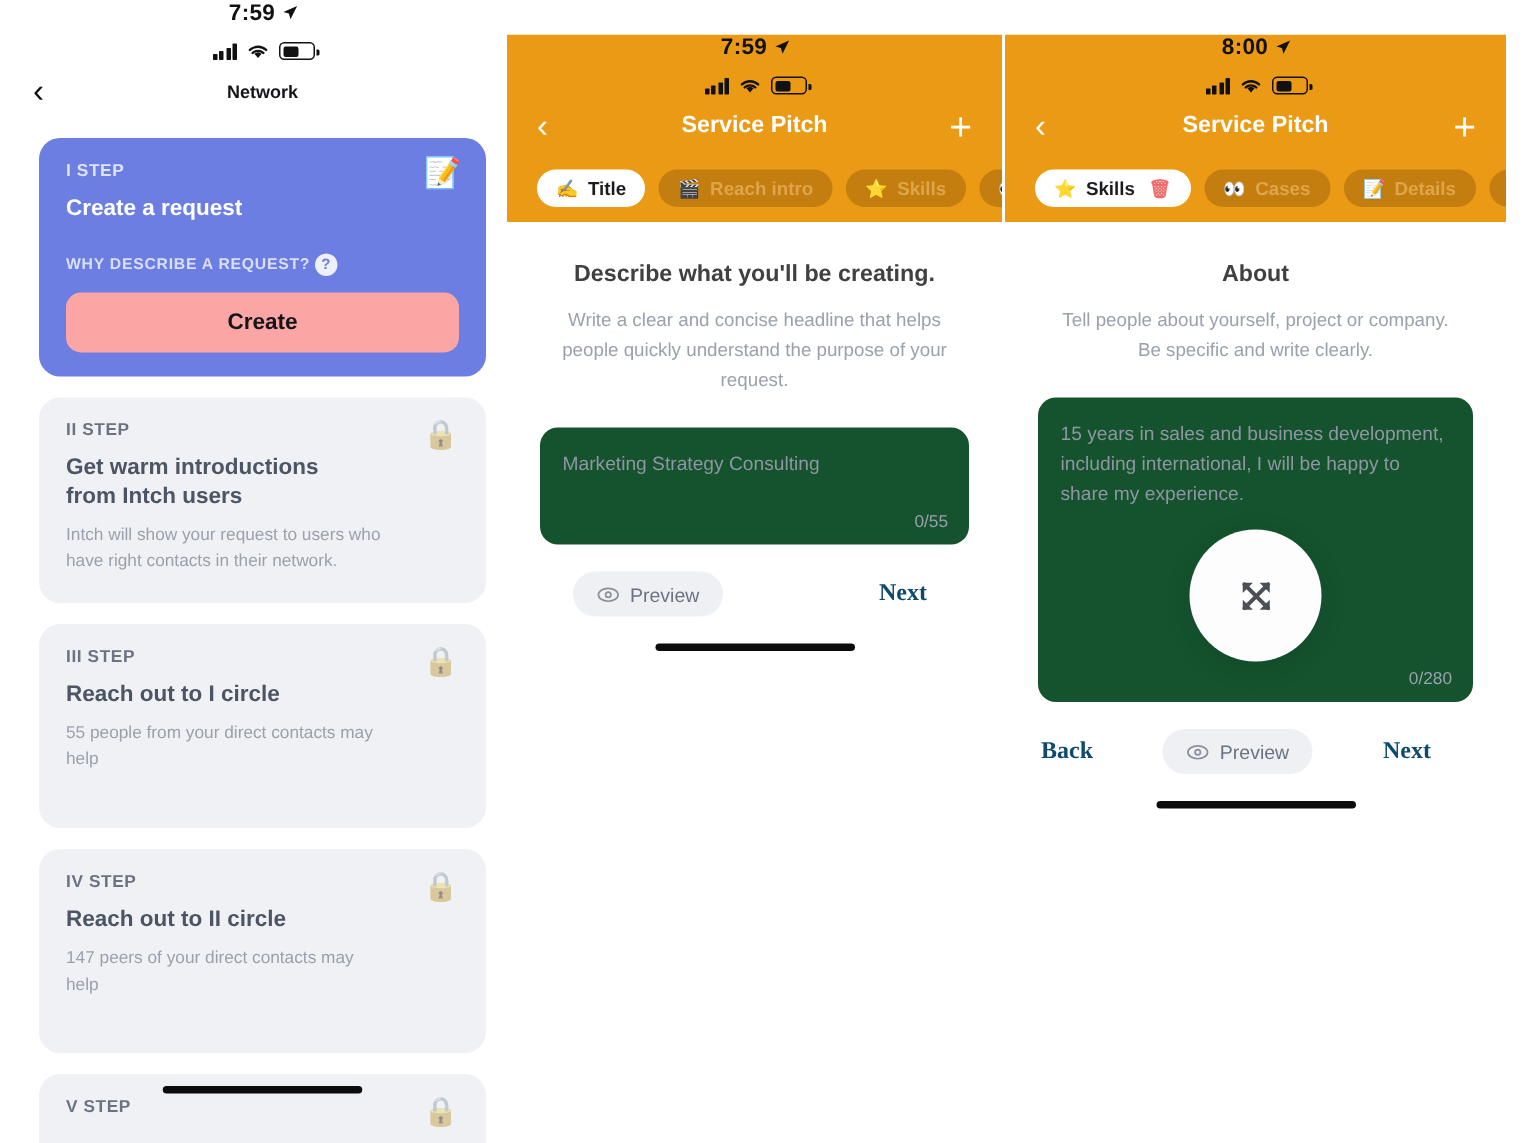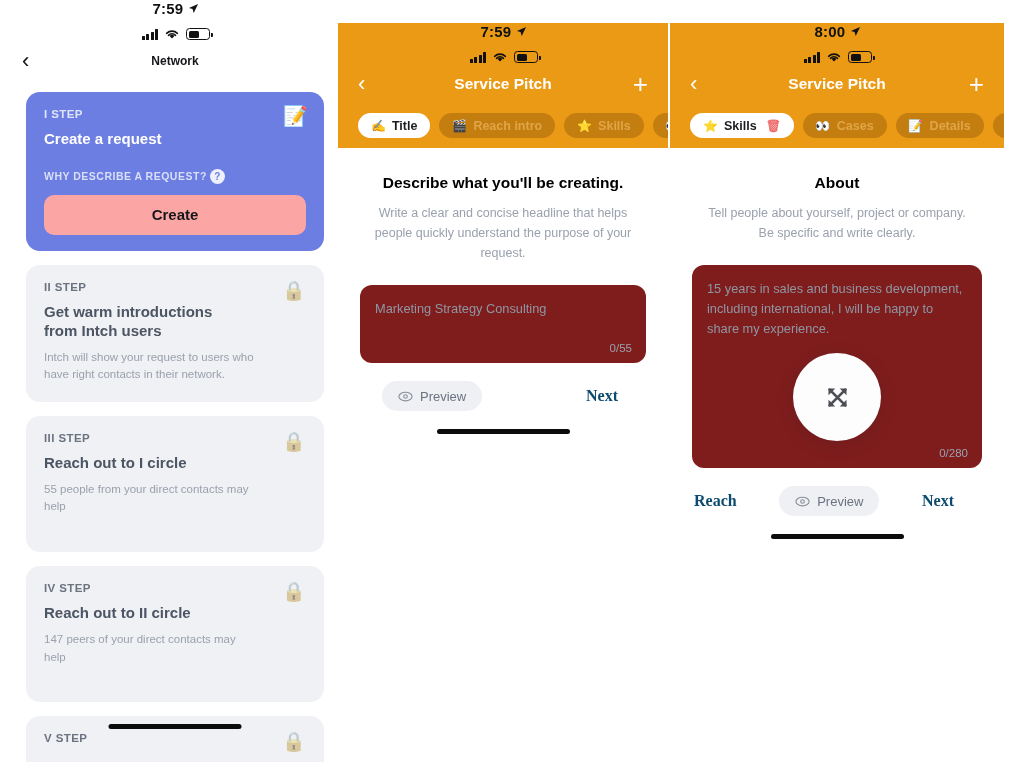--- a/index.html
+++ b/index.html
@@ -98,27 +98,27 @@
   }
   .tab.on { background:#fff; color:#1b1c20; }
   .tab.off { background:#c47e0f; color:#e0a549; }
   .tab .temoji { font-size: 12px; line-height:1; }
   .tab .trash { font-size: 12px; line-height:1; margin-left: 3px; }
   .sheet {
     background:#fff; border-radius: 18px 18px 0 0; flex:1;
     position:relative; padding: 26px 22px 0 22px;
   }
   .panel-body { display:flex; flex-direction:column; height:100%; }
-  .sheet-title { text-align:center; font-size: 15.5px; font-weight:700; color:#000000; }
+  .sheet-title { text-align:center; font-size: 15.5px; font-weight:700; color:#404040; }
   .sheet-sub {
     text-align:center; font-size: 12.5px; line-height:1.6; color:#9aa1ad;
     margin: 11px auto 0; max-width: 270px;
   }
   .field {
-    margin-top: 22px; background:#7f1d1d; border-radius: 12px;
+    margin-top: 22px; background:#14532d; border-radius: 12px;
     padding: 14px 15px 10px 15px; position:relative;
   }
   .field.tall { min-height: 203px; }
   .field.short { min-height: 78px; }
   .field-text { font-size: 12.8px; line-height:1.55; color:#8f96a3; }
   .counter {
     position:absolute; right: 14px; bottom: 9px;
     font-size: 11.5px; color:#9aa1ad;
   }
   .expand-fab {
@@ -371,21 +371,21 @@
           <div class="counter">0/280</div>
           <div class="expand-fab">
             <svg width="27" height="27" viewBox="0 0 24 24">
               <path d="M4 4 L10 4 L4 10 Z M20 4 L20 10 L14 4 Z M4 20 L10 20 L4 14 Z M20 20 L14 20 L20 14 Z" fill="#4c4f55"></path>
               <path d="M5 5 L19 19 M19 5 L5 19" stroke="#4c4f55" stroke-width="2.4" stroke-linecap="round"></path>
             </svg>
           </div>
         </div>
 
         <div class="footer" style="padding-left:0">
-          <button class="link-btn" style="margin-left:-4px">Reach</button>
+          <button class="link-btn" style="margin-left:-4px">Back</button>
           <button class="preview-btn">
             <svg width="15" height="15" viewBox="0 0 16 16">
               <ellipse cx="8" cy="8" rx="7" ry="4.6" fill="none" stroke="#8a8f99" stroke-width="1.2"></ellipse>
               <circle cx="8" cy="8" r="1.9" fill="none" stroke="#8a8f99" stroke-width="1.2"></circle>
             </svg>
             <span>Preview</span>
           </button>
           <button class="link-btn">Next</button>
         </div>
 

